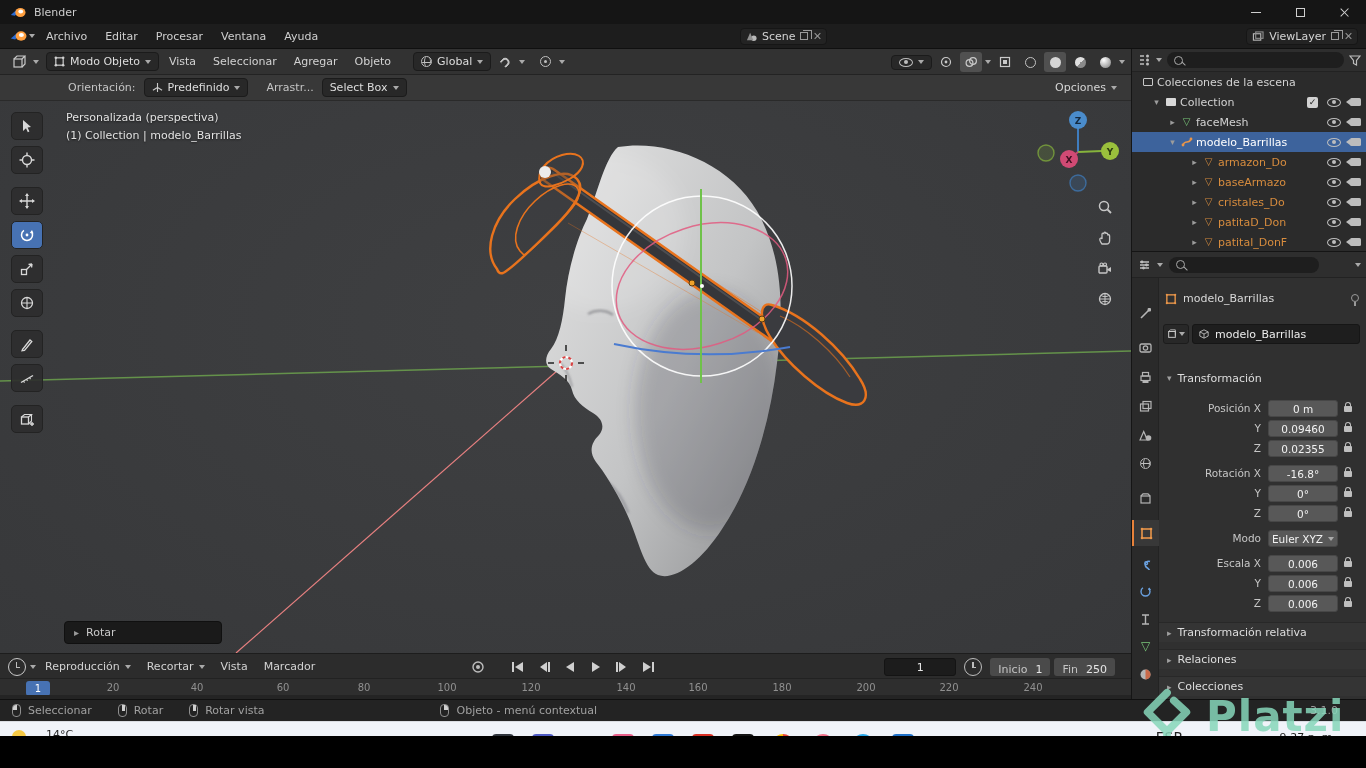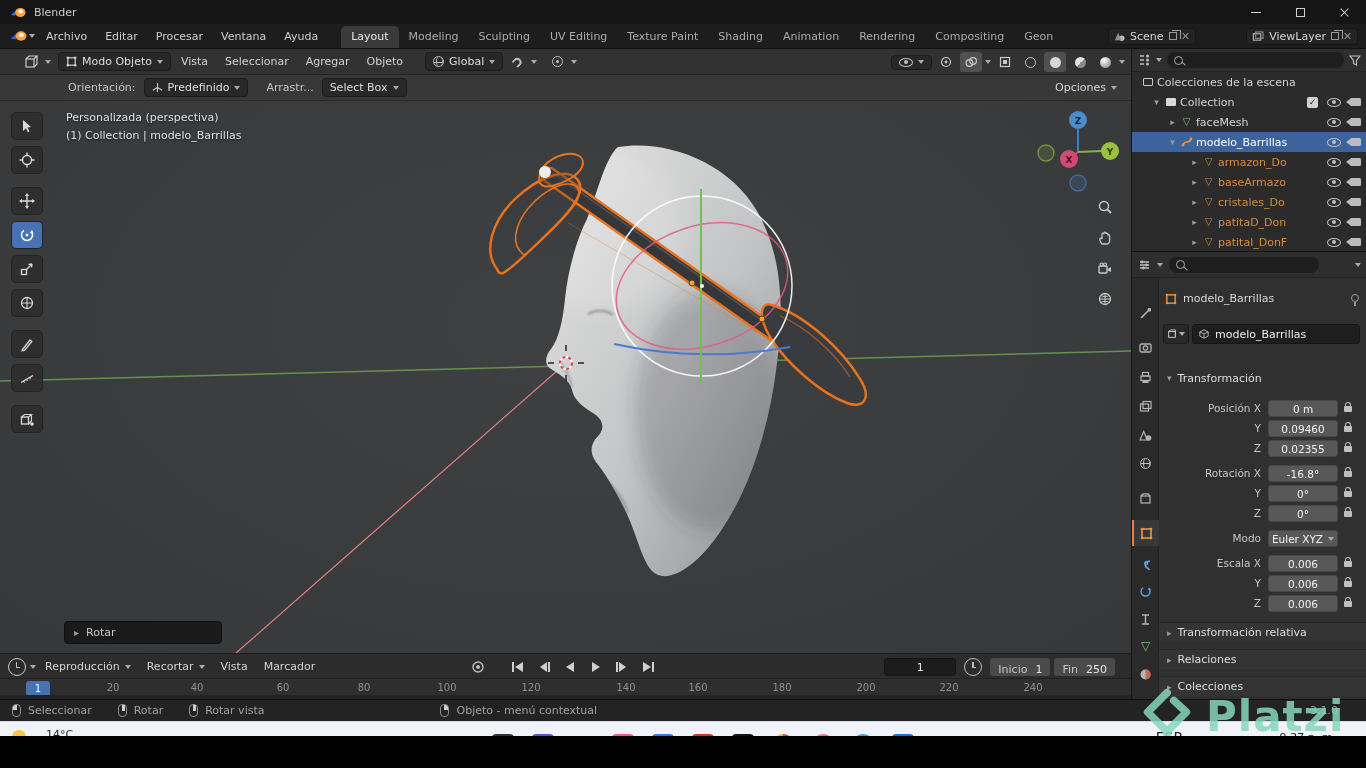--- a/index.html
+++ b/index.html
@@ -27,21 +27,21 @@
   .ws-tab.active{background:#3a3a3a;color:#e8e8e8;}
   .scene-cluster{margin-left:auto;display:flex;align-items:center;gap:5px;background:#232323;border:1px solid #161616;border-radius:4px;padding:1px 5px;margin-right:6px;}
   .cv{width:0;height:0;border-left:3.5px solid transparent;border-right:3.5px solid transparent;border-top:4px solid #aaaaaa;display:inline-block;}
   .mini-x{position:relative;width:8px;height:8px;display:inline-block;}
   .mini-x::before,.mini-x::after{content:"";position:absolute;left:3.5px;top:0;width:1px;height:8px;background:#9a9a9a;}
   .mini-x::before{transform:rotate(45deg);}.mini-x::after{transform:rotate(-45deg);}
   .mini-copy{width:8px;height:8px;border:1px solid #9a9a9a;position:relative;display:inline-block;}
   .mini-copy::before{content:"";position:absolute;left:2px;top:-3px;width:8px;height:8px;border:1px solid #9a9a9a;border-bottom:none;border-left:none;}
 
   
-  .vp-header{position:absolute;left:0;top:49px;width:1131px;height:26px;background:#323232;border-bottom:1px solid #232323;display:flex;align-items:center;gap:3px;padding:0 20px;}
+  .vp-header{position:absolute;left:0;top:49px;width:1131px;height:26px;background:#323232;border-bottom:1px solid #232323;display:flex;align-items:center;gap:3px;padding:0 8px;}
   .pill{display:inline-flex;align-items:center;gap:5px;background:#282828;border:1px solid #1b1b1b;border-radius:4px;padding:2px 7px;color:#dddddd;white-space:nowrap;}
   .hmenu{padding:0 7px;color:#d2d2d2;}
   .icon-btn{display:inline-flex;align-items:center;justify-content:center;width:22px;height:20px;border-radius:3px;}
   .icon-btn.on{background:#505050;}
   .vph-right{position:absolute;right:6px;top:0;height:26px;display:flex;align-items:center;gap:3px;}
   .sphere{width:11px;height:11px;border-radius:50%;display:inline-block;}
   .sph-wire{border:1.2px solid #c2c2c2;position:relative;}
   .sph-solid{background:#d6d6d6;}
   .sph-mat{background:linear-gradient(135deg,#e0e0e0 50%,#8a8a8a 50%);}
   .sph-rend{background:radial-gradient(circle at 35% 30%,#ffffff,#777777);}
@@ -224,32 +224,20 @@
           <ellipse cx="13" cy="8" rx="6.4" ry="5.6" fill="#ff9f3f"></ellipse>
           <ellipse cx="13.4" cy="6.8" rx="3" ry="2.4" fill="#ffffff"></ellipse>
         </svg>
     </span>
     <span class="cv" style="margin:0 2px 0 2px;"></span>
     <span class="menu-item">Archivo</span>
     <span class="menu-item">Editar</span>
     <span class="menu-item">Procesar</span>
     <span class="menu-item">Ventana</span>
     <span class="menu-item">Ayuda</span>
-    <div class="ws-tabs">
-      <span class="ws-tab active">Layout</span>
-      <span class="ws-tab">Modeling</span>
-      <span class="ws-tab">Sculpting</span>
-      <span class="ws-tab">UV Editing</span>
-      <span class="ws-tab">Texture Paint</span>
-      <span class="ws-tab">Shading</span>
-      <span class="ws-tab">Animation</span>
-      <span class="ws-tab">Rendering</span>
-      <span class="ws-tab">Compositing</span>
-      <span class="ws-tab">Geon</span>
-    </div>
     <div class="scene-cluster">
       <svg width="11" height="11" viewBox="0 0 12 12">
           <circle cx="8.5" cy="8" r="3" fill="#b9b9b9"></circle>
           <path d="M1 10 L4.5 2 L8 10 Z" fill="#8f8f8f"></path>
         </svg>
       <span>Scene</span>
       <span class="mini-copy"></span>
       <span class="mini-x"></span>
     </div>
     <div class="scene-cluster" style="margin-right:2px;">

